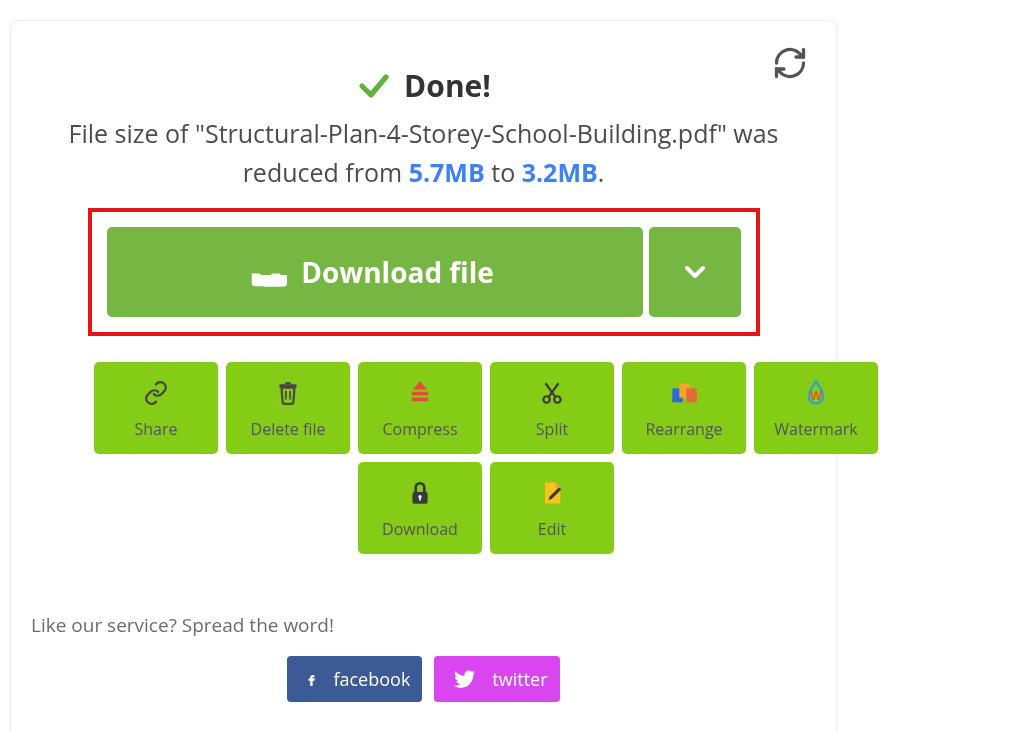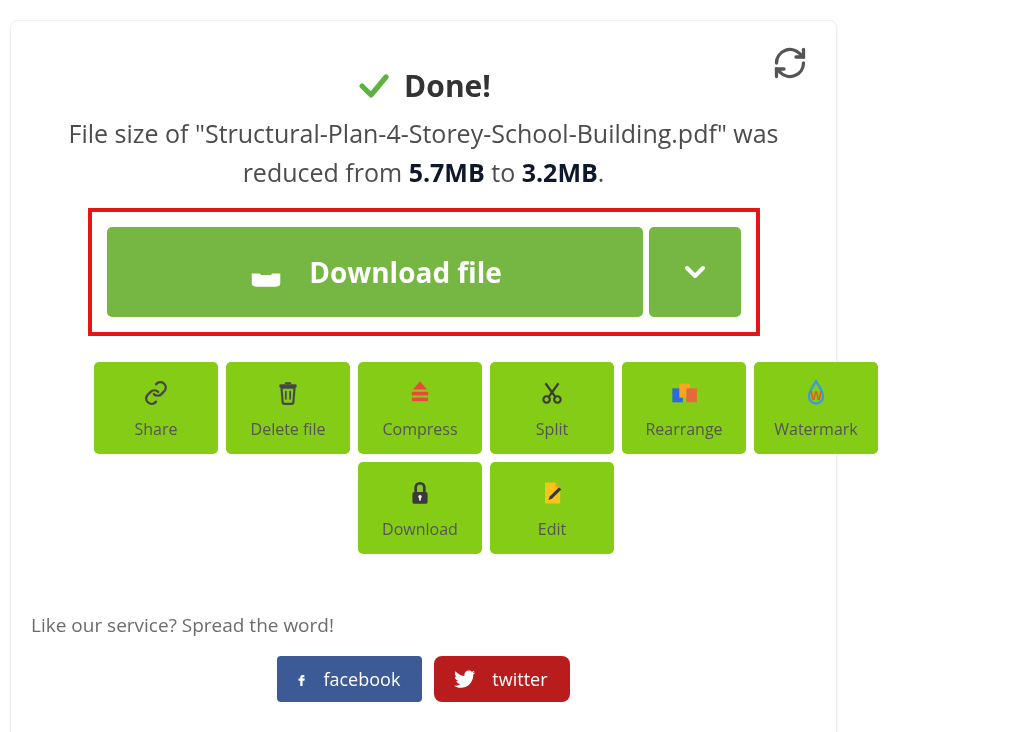--- a/index.html
+++ b/index.html
@@ -43,39 +43,39 @@
     color: #333;
   }
   .msg {
     text-align: center;
     font-size: 25px;
     color: #4c4c4c;
     line-height: 1.55;
     margin-top: 8px;
     padding: 0 30px;
   }
-  .msg .bold { font-weight: 700; color: #0f172a; }
+  .msg .bold { font-weight: 700; color: #3b82f6; }
   .download-frame {
     width: 672px;
     margin: 16px auto 0 auto;
     border: 4px solid #e51515;
     padding: 15px;
     display: flex;
     gap: 6px;
   }
   .download-btn {
     flex: 1;
     background: #75b742;
     color: #fff;
     border-radius: 5px;
     height: 90px;
     display: flex;
     align-items: center;
     justify-content: center;
-    gap: 24px;
+    gap: 16px;
     cursor: pointer;
   }
   .download-btn .label {
     font-size: 28px;
     font-weight: 700;
   }
   .download-toggle {
     width: 92px;
     background: #75b742;
     border-radius: 5px;
@@ -115,31 +115,31 @@
     color: #6c6c6c;
   }
   .socials {
     margin-top: 18px;
     display: flex;
     justify-content: center;
     gap: 12px;
   }
   .social {
     height: 46px;
-    padding: 0 22px 0 18px;
+    padding: 0 12px 0 18px;
     border-radius: 4px;
     display: flex;
     align-items: center;
     gap: 14px;
     color: #fff;
     cursor: pointer;
     font-size: 18px;
   }
   .fb { background: #3b5a96; }
-  .tw { background: #b91c1c; border-radius: 8px; }
+  .tw { background: #d946ef; }
 </style>
 </head>
 <body>
 
 <div class="card">
 
   <div class="refresh-btn">
     <svg viewBox="0 0 24 24" width="36" height="36" fill="none" stroke="#545454" stroke-width="2.2" stroke-linecap="round">
       <path d="M3 12a9 9 0 0 1 15.5-6.2L21 8"></path>
       <polyline points="21 3 21 8 16 8"></polyline>

